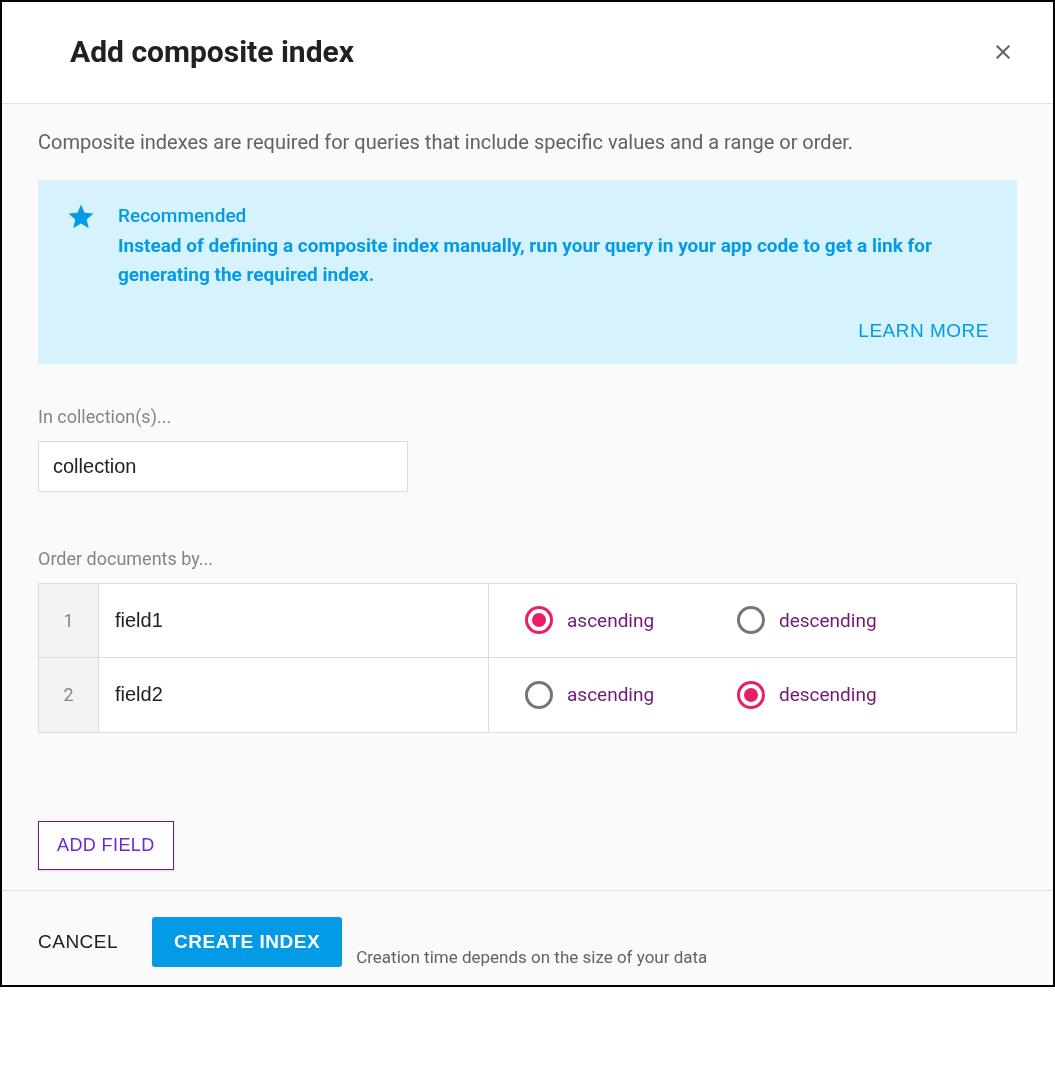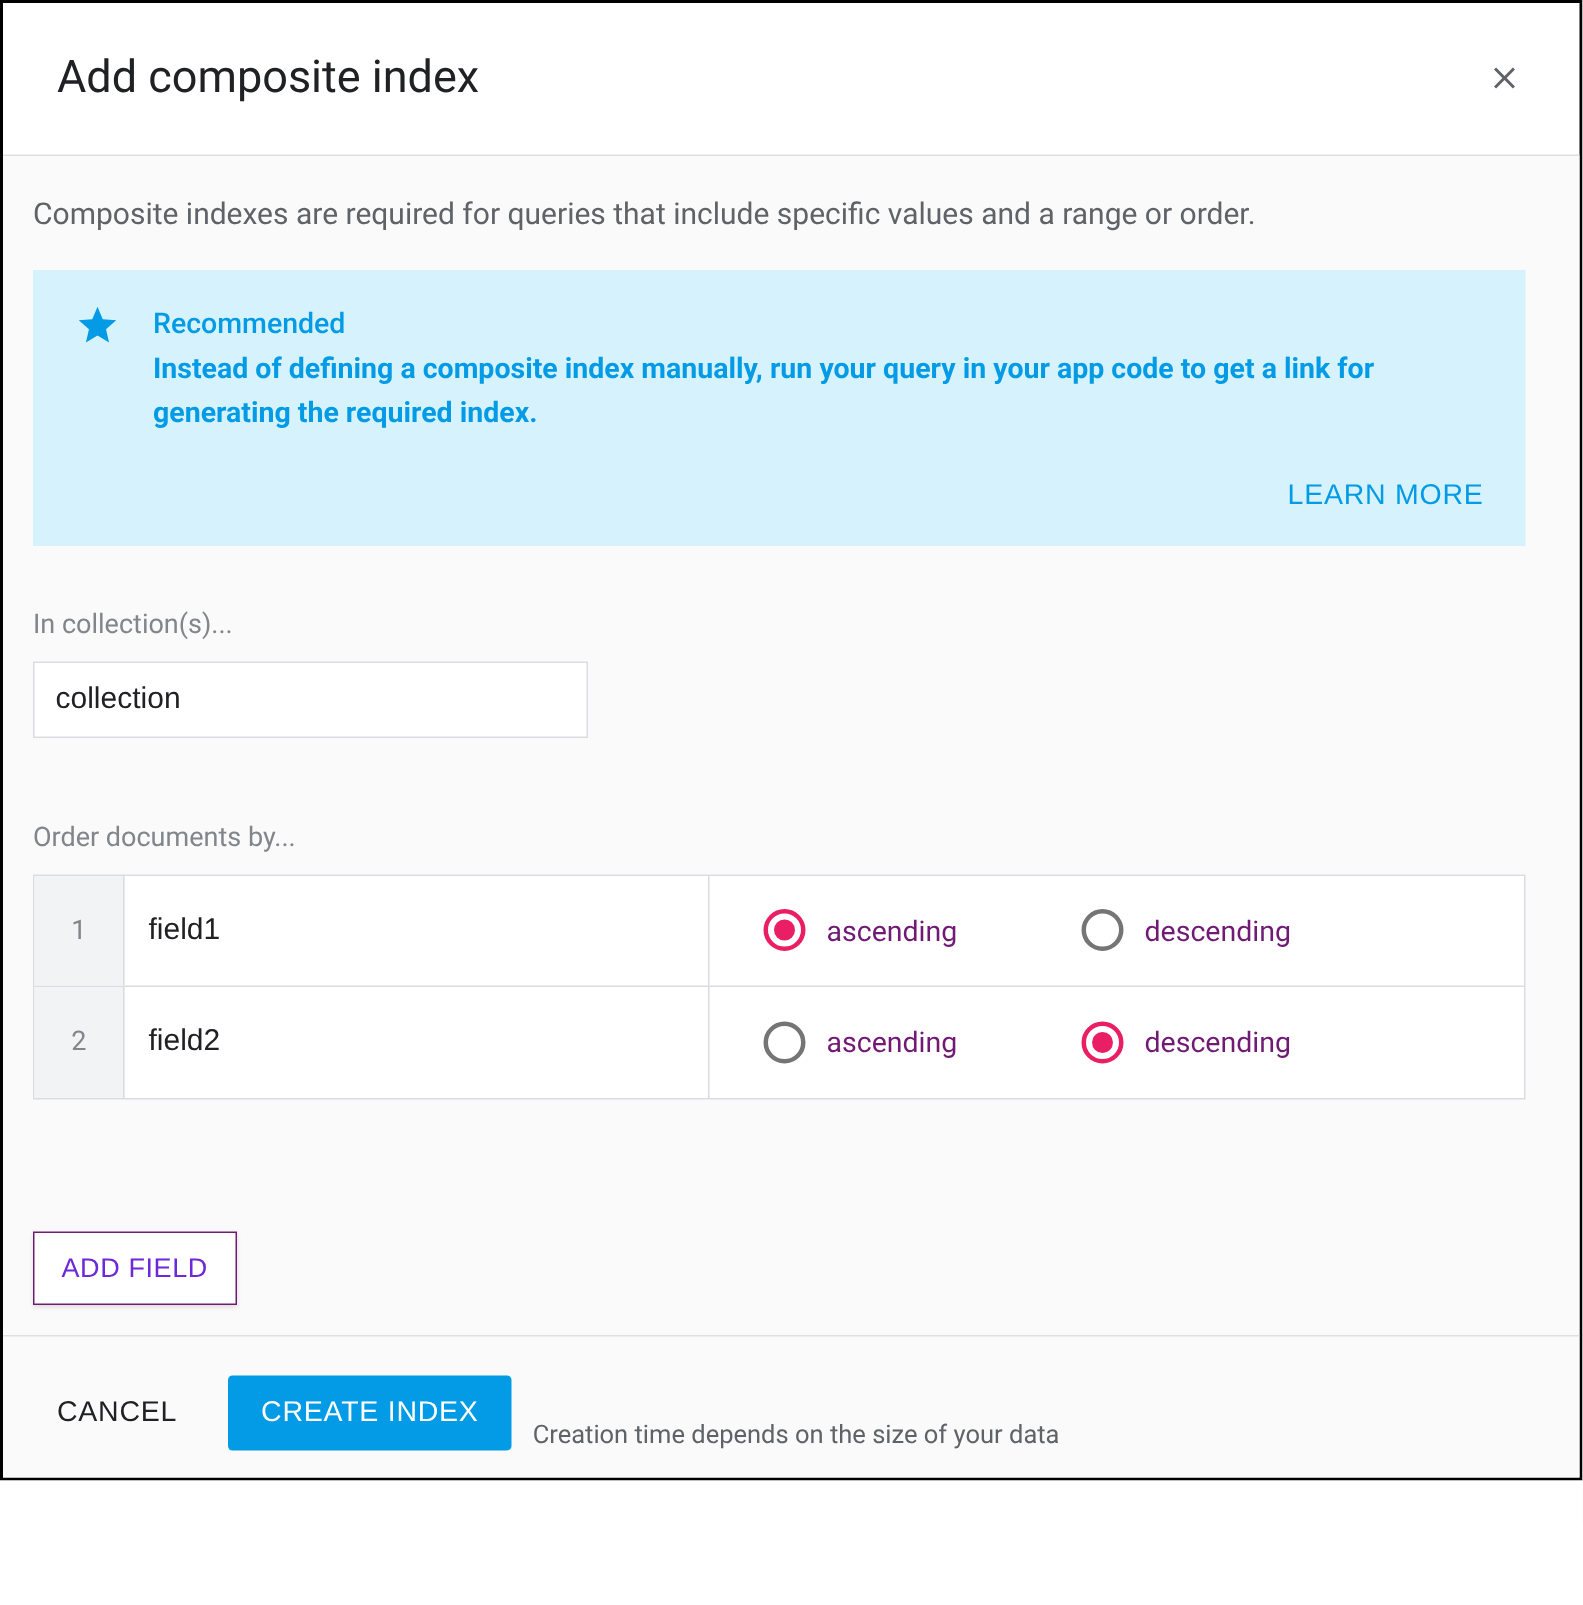--- a/index.html
+++ b/index.html
@@ -15,34 +15,35 @@
     }
     .dialog-header {
       display: flex;
       justify-content: space-between;
       align-items: center;
       padding: 32px 36px 34px 36px;
       border-bottom: 1px solid #e0e0e0;
     }
     .dialog-title {
       font-size: 30px;
-      font-weight: 400;
-      color: #202124;
+      font-weight: 700;
+      color: #202124;
+      margin-left: 32px;
     }
     .close-icon {
       cursor: pointer;
       color: #5f6368;
       width: 28px;
       height: 28px;
       display: flex;
       align-items: center;
       justify-content: center;
     }
     .dialog-body {
-      padding: 26px 36px 0 20px;
+      padding: 26px 36px 0 36px;
       background: #fafafa;
     }
     .description {
       font-size: 20px;
       color: #5f6368;
       margin-bottom: 26px;
     }
     .info-panel {
       background: #d6f2fd;
       padding: 24px 28px 22px 28px;
@@ -211,21 +212,21 @@
       font-weight: 500;
       color: #202124;
       letter-spacing: 0.5px;
       cursor: pointer;
     }
     .create-btn {
       background: #039be5;
       color: #fff;
       border: none;
       font-size: 19px;
-      font-weight: 400;
+      font-weight: 700;
       padding: 14px 22px;
       letter-spacing: 0.5px;
       cursor: pointer;
       border-radius: 3px;
     }
     .footer-note {
       font-size: 17px;
       color: #5f6368;
     }
   </style>

